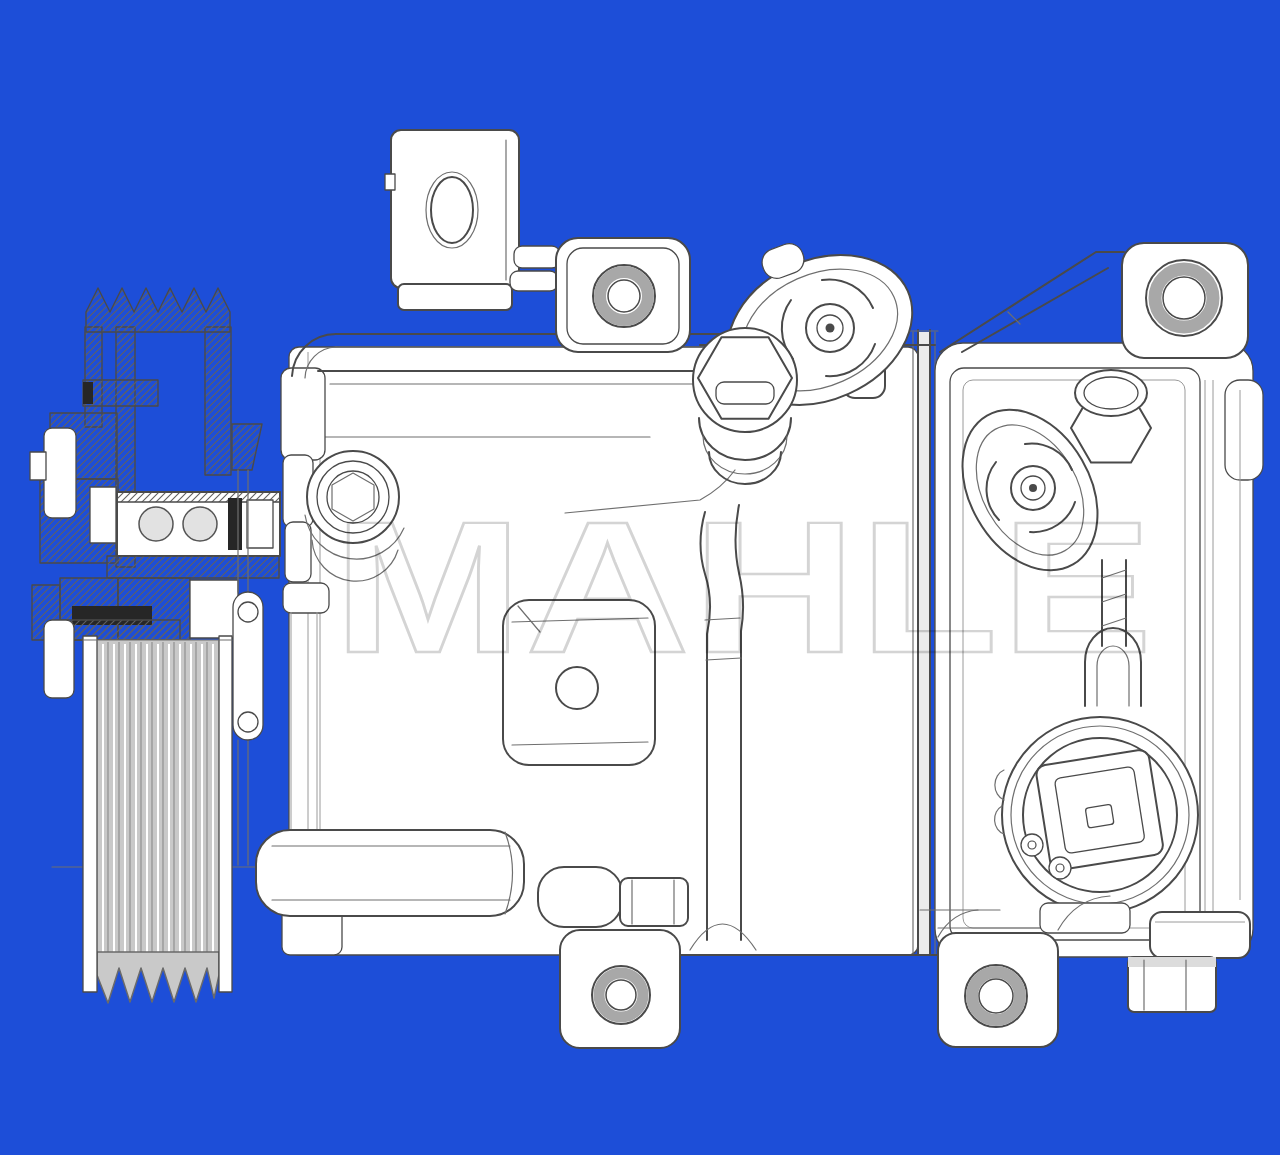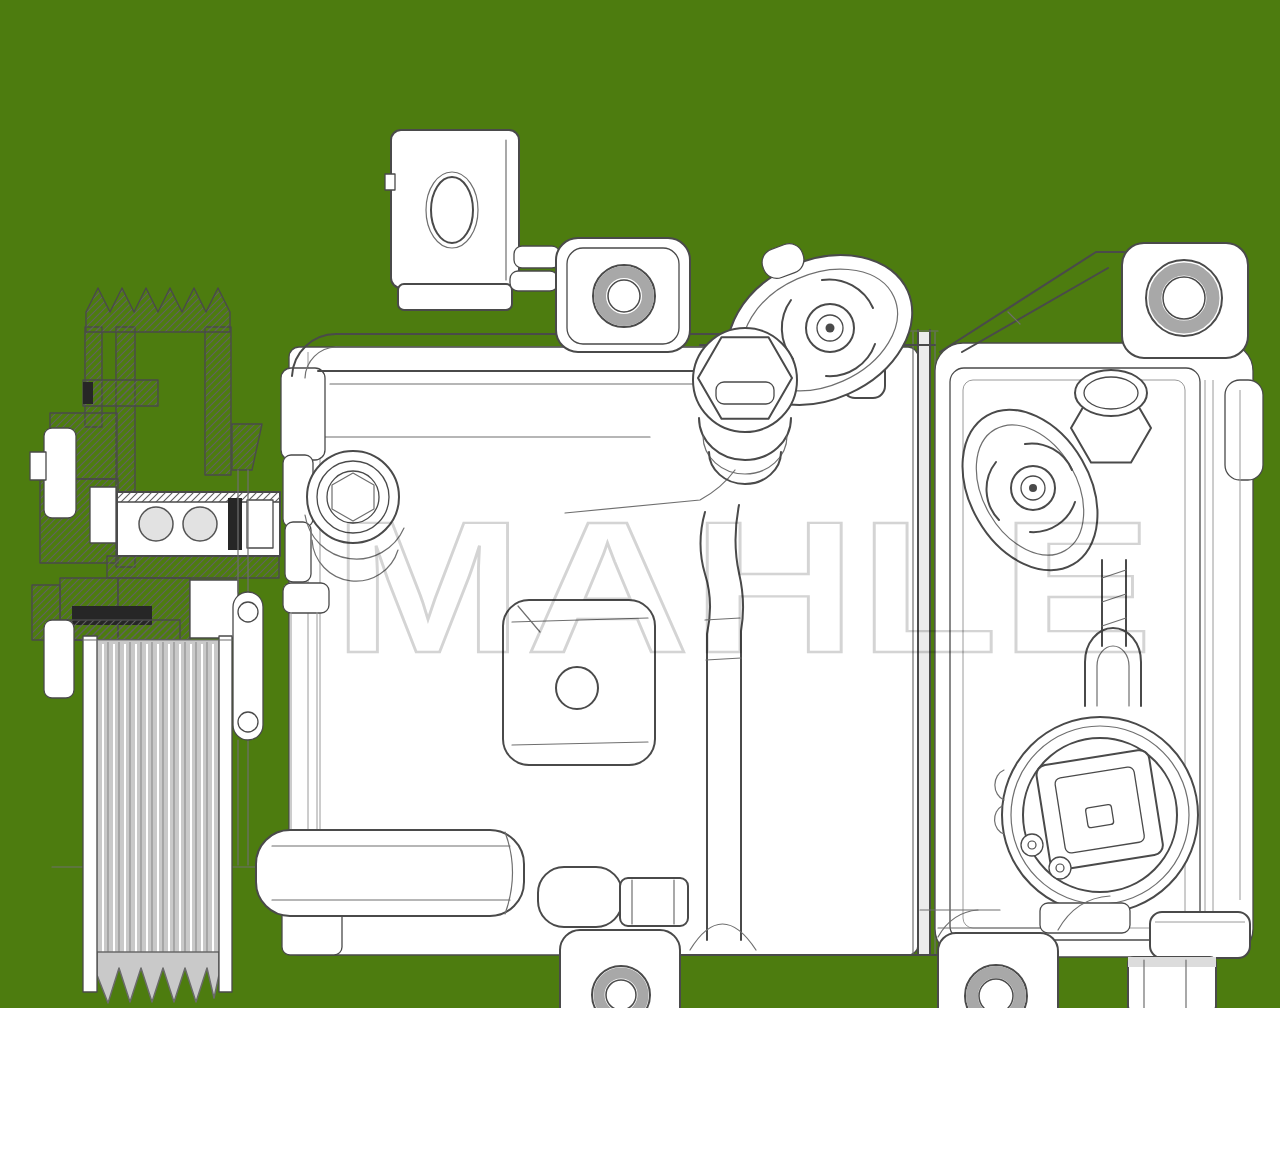--- a/index.html
+++ b/index.html
@@ -1,16 +1,16 @@
 <!DOCTYPE html>
 <html><head>
 <meta charset="utf-8">
 <style>
   html,body{margin:0;padding:0;background:#ffffff;}
-  .canvas{position:relative;width:1280px;height:1008px;background:#4d7c0f;overflow:hidden;
+  .canvas{position:relative;width:1280px;height:1155px;background:#1d4ed8;overflow:hidden;
           font-family:"Liberation Sans", sans-serif;}
   svg{display:block}
   .ln{fill:none;stroke:#4a4a4a;stroke-width:2;stroke-linejoin:round;stroke-linecap:round}
   .ln1{fill:none;stroke:#6f6f6f;stroke-width:1.2;stroke-linejoin:round;stroke-linecap:round}
   .lns{fill:none;stroke:#9a9a9a;stroke-width:1;stroke-linejoin:round}
   .wf{fill:#ffffff;stroke:#4a4a4a;stroke-width:2;stroke-linejoin:round}
   .wft{fill:#ffffff;stroke:#4a4a4a;stroke-width:1.3;stroke-linejoin:round}
   .hl{stroke:#4a4a4a;stroke-width:1.4;stroke-linejoin:round}
   .ringband{fill:none;stroke:#a8a8a8}
   .wm{font-weight:bold;font-size:188px;letter-spacing:2px;fill:none;stroke-width:2.4;

